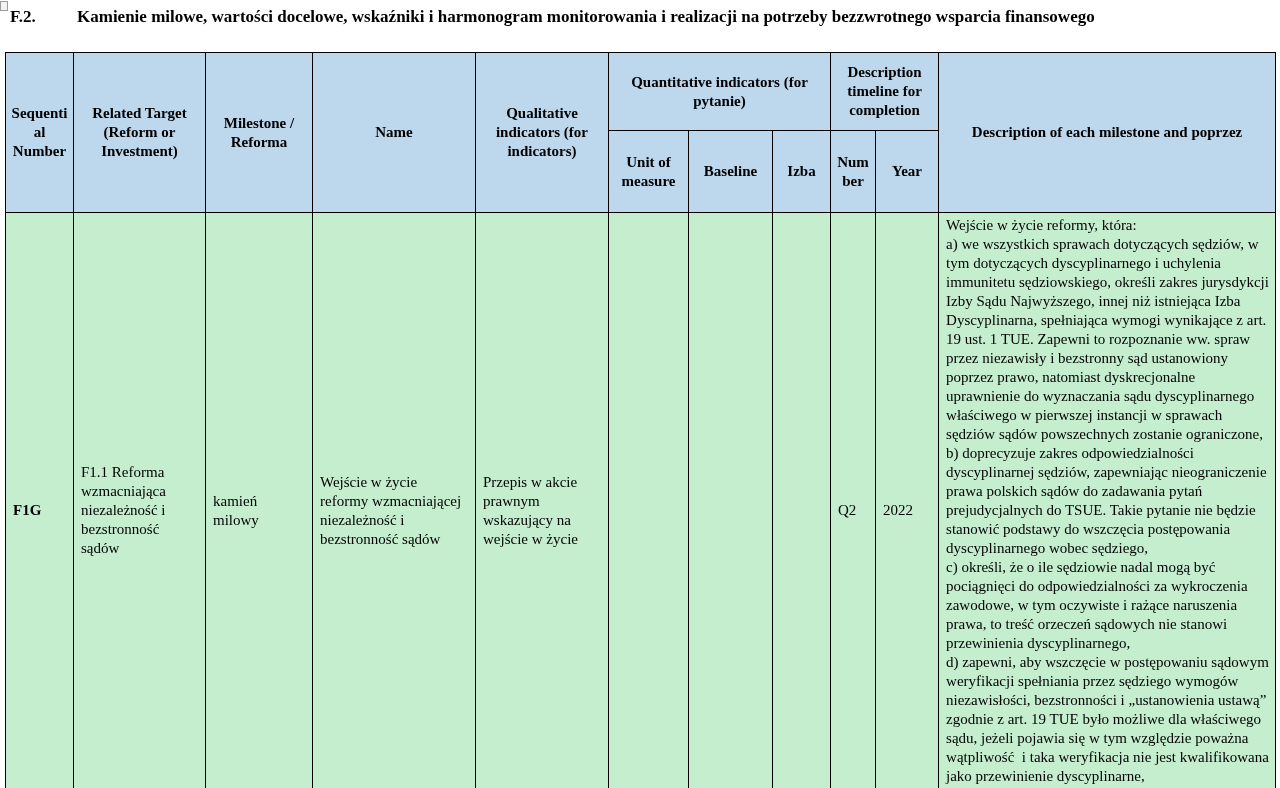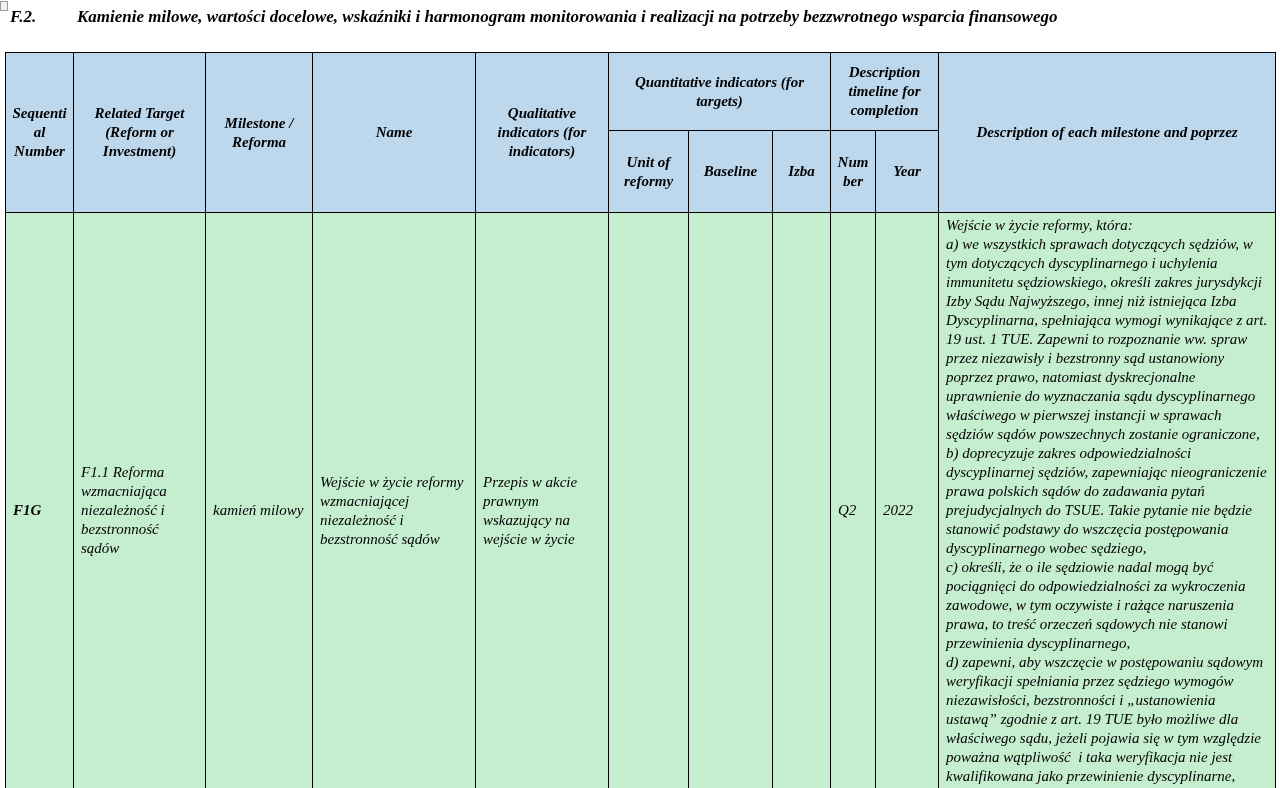--- a/index.html
+++ b/index.html
@@ -3,21 +3,21 @@
 <meta charset="utf-8">
 <style>
   * { margin: 0; padding: 0; box-sizing: border-box; }
   html, body {
     width: 1280px; height: 788px;
     background: #ffffff;
     font-family: "Liberation Serif", "DejaVu Serif", serif;
     color: #000000;
     overflow: hidden;
   }
-  .page { position: relative; width: 1280px; height: 588px; font-style: italic; }
+  .page { position: relative; width: 1280px; height: 588px; }
 
   .corner-artifact {
     position: absolute; left: 0px; top: 1px;
     width: 8px; height: 10px;
     border: 1px solid #9a9a9a;
     background: #f2f2f2;
   }
 
   .doc-title {
     position: absolute; left: 10px; top: 5px; width: 1262px;
@@ -89,26 +89,26 @@
       <col style="width:63px">
         <col style="width:337px">
     </colgroup>
     <tbody>
       <tr class="hdr-row-1">
         <th rowspan="2">Sequential Number</th>
         <th rowspan="2">Related Target (Reform or Investment)</th>
         <th rowspan="2">Milestone / Reforma</th>
         <th rowspan="2">Name</th>
         <th rowspan="2">Qualitative indicators (for indicators)</th>
-        <th colspan="3">Quantitative indicators (for targets)</th>
+        <th colspan="3">Quantitative indicators (for pytanie)</th>
         <th colspan="2">Description timeline for completion</th>
         <th rowspan="2">Description of each milestone and poprzez</th>
       </tr>
       <tr class="hdr-row-2">
-        <th>Unit of reformy</th>
+        <th>Unit of measure</th>
         <th>Baseline</th>
         <th>Izba</th>
         <th>Number</th>
         <th>Year</th>
       </tr>
       <tr class="data-row">
         <td class="cell-seq">F1G</td>
         <td>F1.1 Reforma wzmacniająca niezależność i bezstronność sądów</td>
         <td>kamień milowy</td>
         <td>Wejście w życie reformy wzmacniającej niezależność i bezstronność sądów</td>

